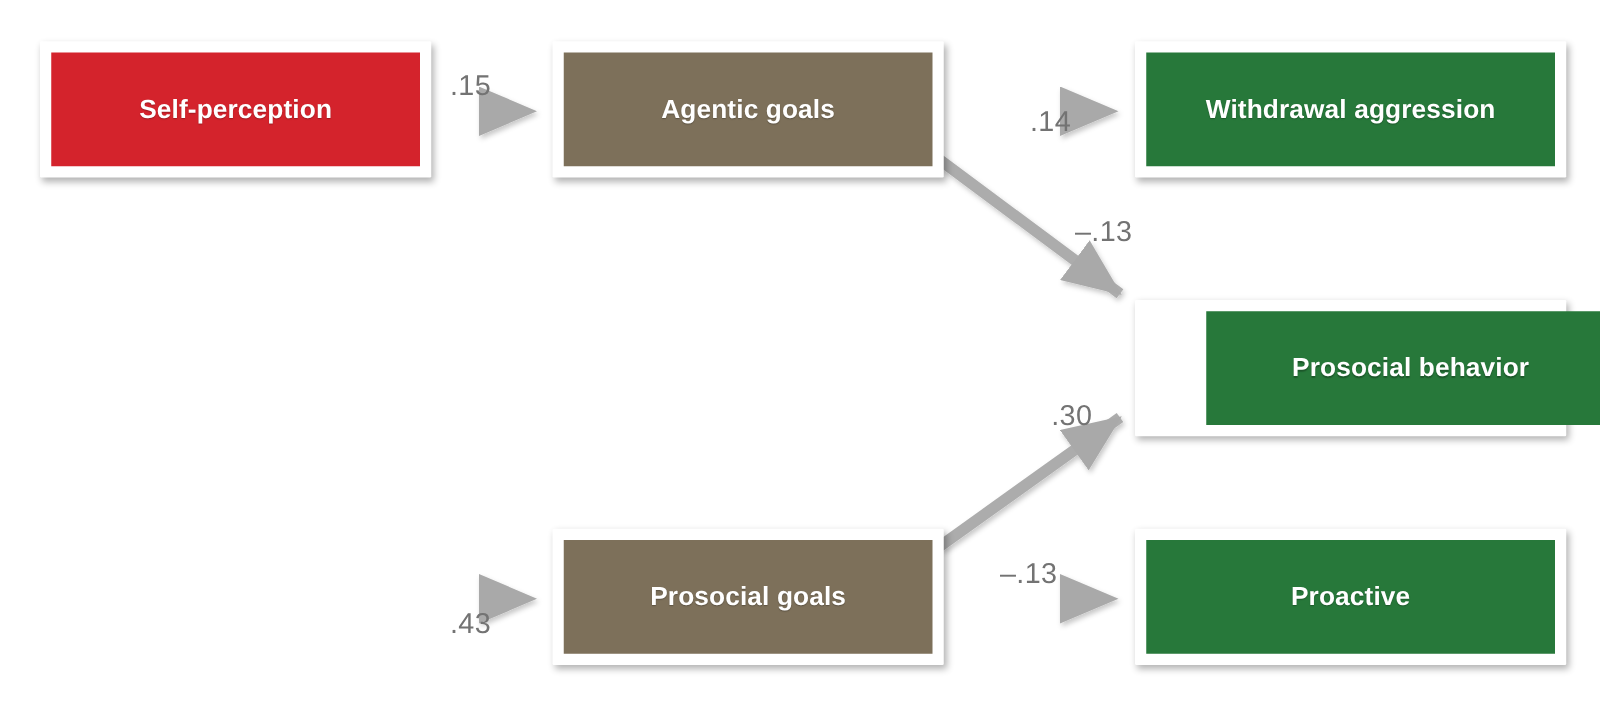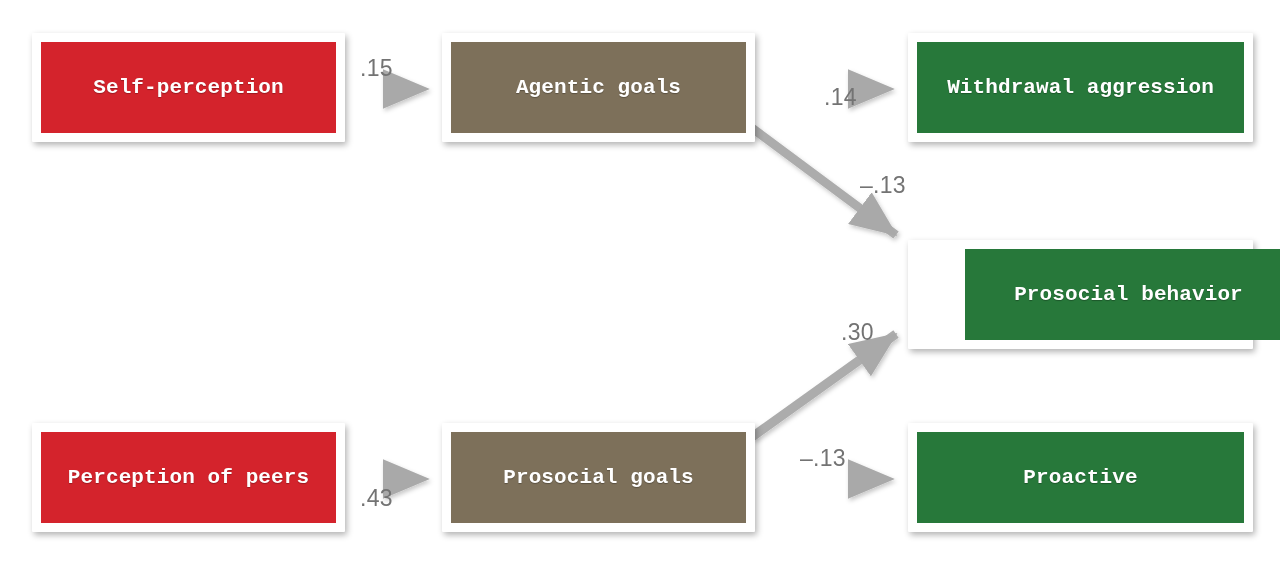--- a/index.html
+++ b/index.html
@@ -34,21 +34,20 @@
     box-shadow: 2px 3px 6px rgba(0,0,0,0.30);
   }
   .node-inner {
     width: 100%;
     height: 100%;
     box-sizing: border-box;
     display: flex;
     align-items: center;
     justify-content: center;
     text-align: center;
-    font-family: Liberation Mono, monospace;
   }
   .node-label {
     color: #ffffff;
     font-weight: bold;
     font-size: 21px;
     letter-spacing: 0.1px;
     line-height: 1.1;
     text-shadow: 0 1px 1px rgba(0,0,0,0.28);
   }
   .edge-label {
@@ -113,25 +112,20 @@
       <span class="node-label">Withdrawal aggression</span>
     </div>
   </div>
 
   <div class="node" style="left:908px; top:240px; width:345px; height:109px;">
     <div class="node-inner" style="background:#27783A;margin-left:48px;">
       <span class="node-label">Prosocial behavior</span>
     </div>
   </div>
 
-  <div class="node" style="left:32px; top:423px; width:313px; height:109px;">
-    <div class="node-inner" style="background:#D4232C;">
-      <span class="node-label">Perception of peers</span>
-    </div>
-  </div>
 
   <div class="node" style="left:442px; top:423px; width:313px; height:109px;">
     <div class="node-inner" style="background:#7D705A;">
       <span class="node-label">Prosocial goals</span>
     </div>
   </div>
 
   <div class="node" style="left:908px; top:423px; width:345px; height:109px;">
     <div class="node-inner" style="background:#27783A;">
       <span class="node-label">Proactive</span>

